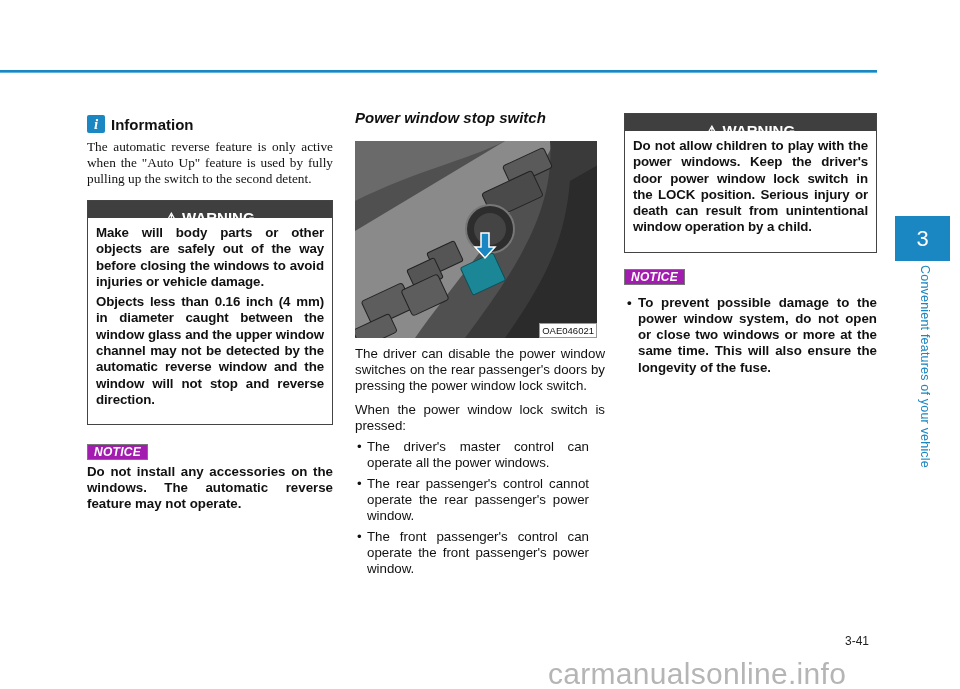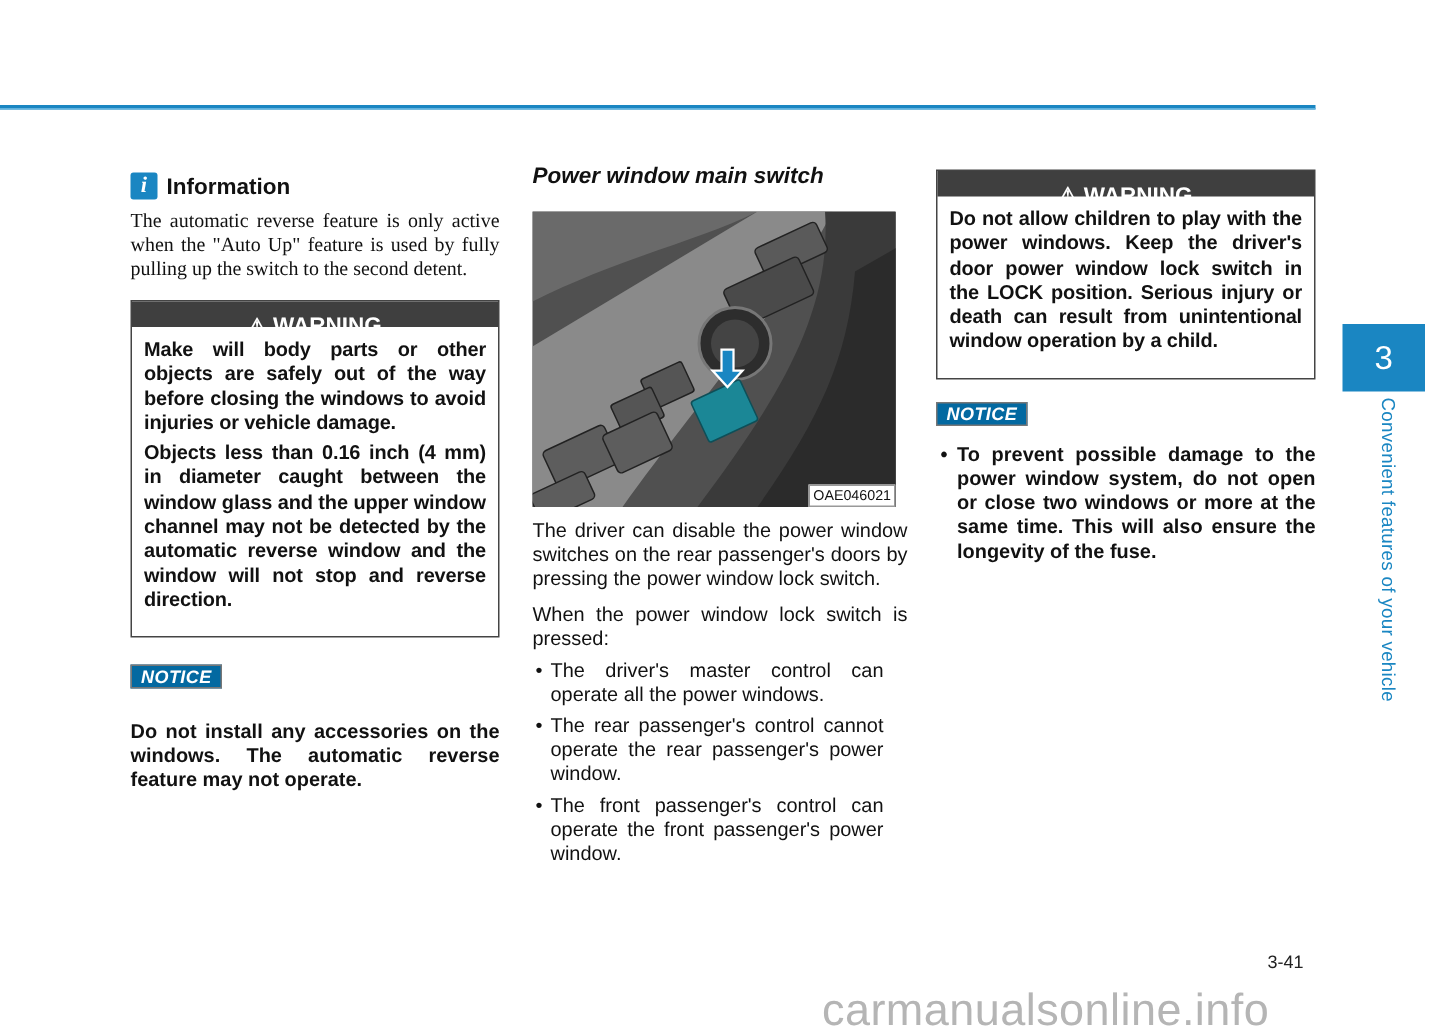--- a/index.html
+++ b/index.html
@@ -31,24 +31,24 @@
       background: #3f3f3f; color: #fff; text-align: center; font-weight: bold;
       font-size: 15px; height: 17px; line-height: 33px;
     }
     .warn-head .tri { font-size: 13px; margin-right: 5px; position: relative; top: -1px; }
     .warn-body { padding: 7px 8px 12px 8px; }
     .warn-body p {
       margin: 0 0 4px 0; font-weight: bold; font-size: 13.3px; line-height: 16.3px;
       text-align: justify; letter-spacing: -0.1px;
     }
     .notice-badge {
-      display: inline-block; background: #0369a1; color: #fff; font-weight: bold; font-style: italic;
+      display: inline-block; background: #a21caf; color: #fff; font-weight: bold; font-style: italic;
       font-size: 12px; padding: 0 6px; border: 1px solid #777; letter-spacing: 0.3px;
     }
-    .notice-body { font-weight: bold; font-size: 13.3px; line-height: 16px; text-align: justify; margin: 20px 0 0 0; }
+    .notice-body { font-weight: bold; font-size: 13.3px; line-height: 16px; text-align: justify; margin: 4px 0 0 0; }
 
     
     .col-mid { position: absolute; left: 355px; top: 109px; width: 250px; }
     .section-title { font-weight: bold; font-style: italic; font-size: 15px; margin: 0 0 12px 0; height: 20px; }
     .figure {
       position: relative; width: 242px; height: 197px; overflow: hidden;
       background: linear-gradient(160deg, #6b6b6b 0%, #4a4a4a 40%, #3a3a3a 100%);
     }
     .fig-code {
       position: absolute; right: 0; bottom: 0; background: #fff; color: #111;
@@ -109,21 +109,21 @@
     </div>
   </div>
 
   <div style="margin-top:17px;">
     <span class="notice-badge">NOTICE</span>
     <p class="notice-body">Do not install any accessories on the windows. The automatic reverse feature may not operate.</p>
   </div>
 </div>
 
 <div class="col-mid">
-  <h2 class="section-title">Power window main switch</h2>
+  <h2 class="section-title">Power window stop switch</h2>
   <div class="figure">
     <svg width="250" height="197" viewBox="0 0 250 197">
       <path d="M0,0 L250,0 L250,197 L0,197 Z" fill="#505050"></path>
       <path d="M0,0 L150,0 C110,20 60,30 0,60 Z" fill="#6a6a6a"></path>
       <path d="M0,90 L150,0 L200,0 C170,60 100,140 60,197 L0,197 Z" fill="#8a8a8a"></path>
       <path d="M195,0 L250,0 L250,197 L110,197 C160,130 200,70 195,0 Z" fill="#3a3a3a"></path>
       <path d="M215,40 L250,20 L250,197 L150,197 C190,140 210,100 215,40 Z" fill="#2b2b2b"></path>
       <rect x="150" y="15" width="45" height="22" rx="3" fill="#5a5a5a" stroke="#222" transform="rotate(-25 172 26)"></rect>
       <rect x="130" y="40" width="55" height="28" rx="3" fill="#4a4a4a" stroke="#222" transform="rotate(-25 157 54)"></rect>
       <circle cx="135" cy="88" r="24" fill="#2d2d2d" stroke="#777" stroke-width="2"></circle>

